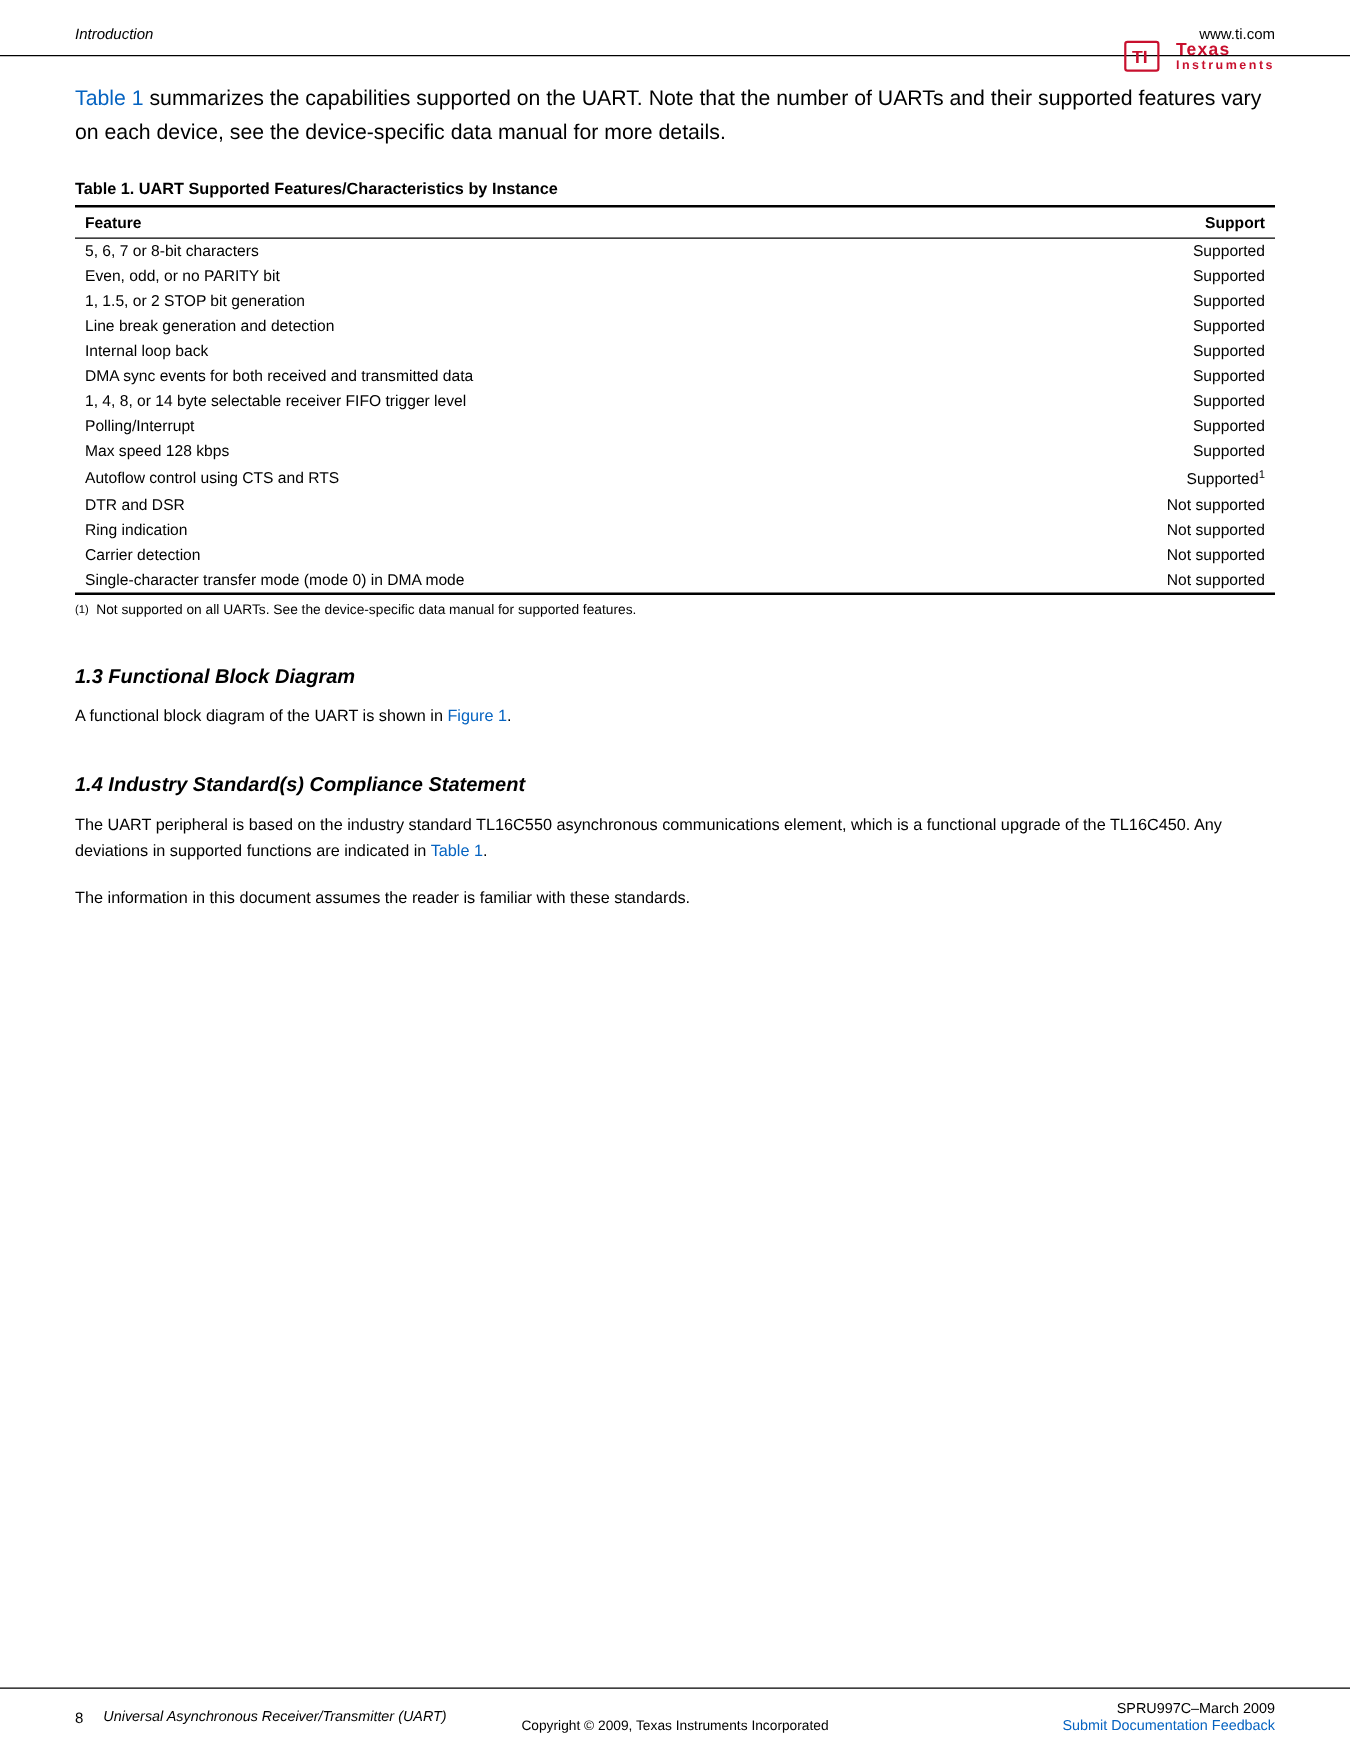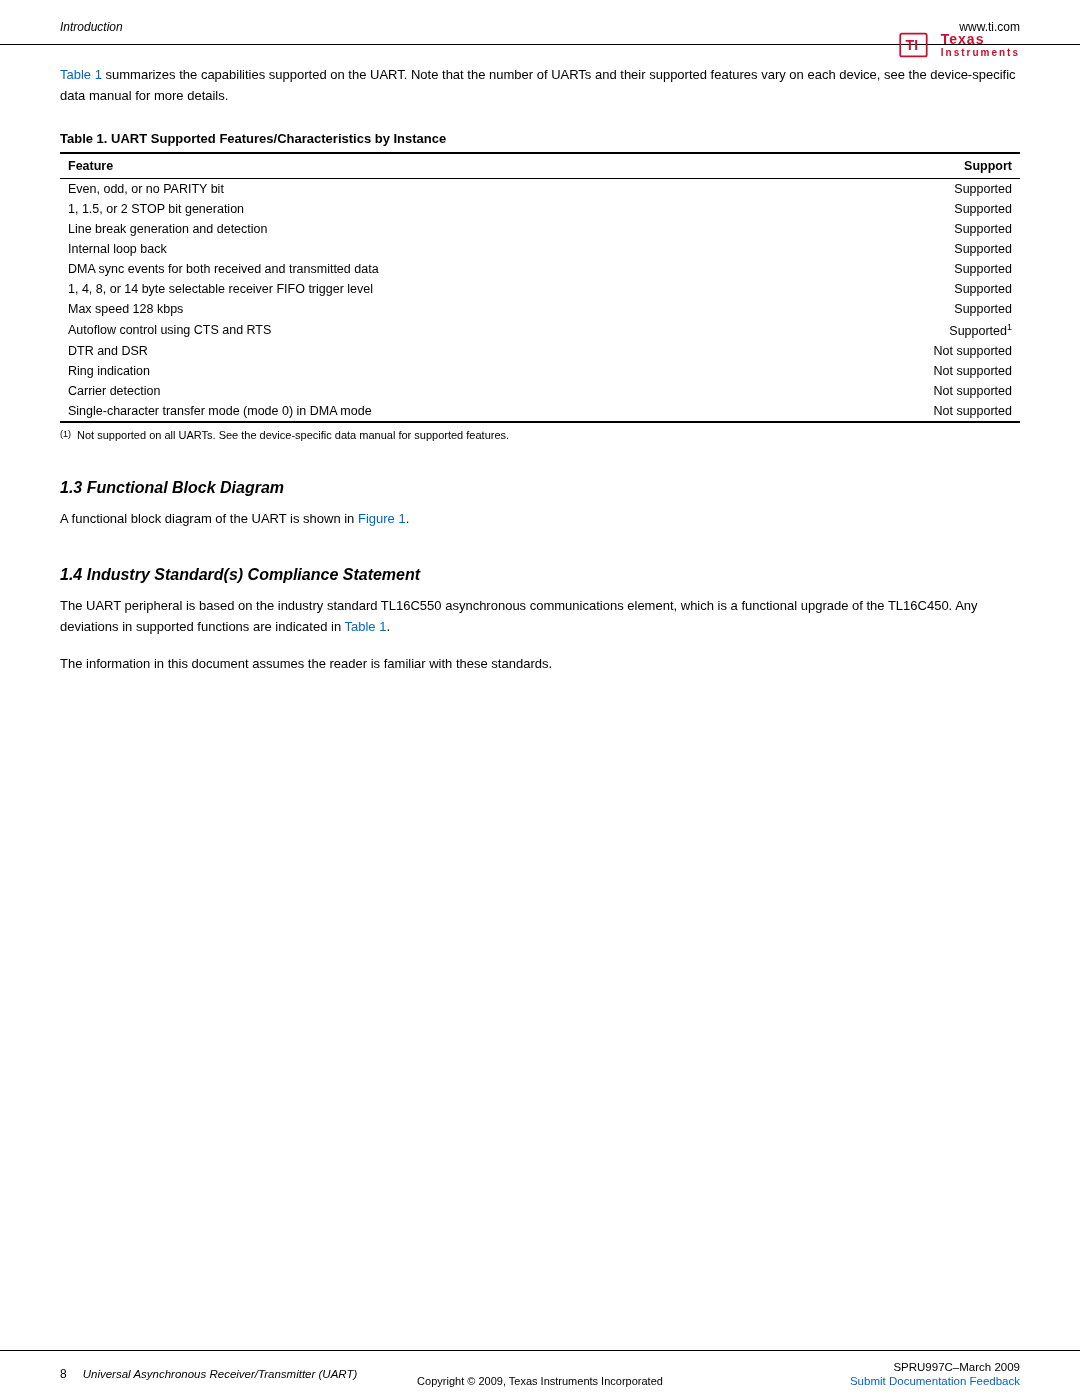--- a/index.html
+++ b/index.html
@@ -80,21 +80,21 @@
       color: #c8102e;
       letter-spacing: 2px;
     }
 
     
     .content {
       padding: 20px 60px 20px 60px;
     }
 
     .intro-paragraph {
-      font-size: 13px;
+      font-size: 17px;
       line-height: 1.6;
       margin-bottom: 24px;
     }
 
     .intro-paragraph a,
     .link {
       color: #0563c1;
       text-decoration: none;
     }
 
@@ -258,20 +258,24 @@
     <p class="table-title">Table 1. UART Supported Features/Characteristics by Instance</p>
 
     <table class="feature-table">
       <thead>
         <tr>
           <th>Feature</th>
           <th class="right-col">Support</th>
         </tr>
       </thead>
       <tbody id="table-body">
+      <tr>
+            <td>5, 6, 7 or 8-bit characters</td>
+            <td class="right-col">Supported</td>
+          </tr>
           <tr>
             <td>Even, odd, or no PARITY bit</td>
             <td class="right-col">Supported</td>
           </tr>
           <tr>
             <td>1, 1.5, or 2 STOP bit generation</td>
             <td class="right-col">Supported</td>
           </tr>
           <tr>
             <td>Line break generation and detection</td>
@@ -280,20 +284,24 @@
           <tr>
             <td>Internal loop back</td>
             <td class="right-col">Supported</td>
           </tr>
           <tr>
             <td>DMA sync events for both received and transmitted data</td>
             <td class="right-col">Supported</td>
           </tr>
           <tr>
             <td>1, 4, 8, or 14 byte selectable receiver FIFO trigger level</td>
+            <td class="right-col">Supported</td>
+          </tr>
+          <tr>
+            <td>Polling/Interrupt</td>
             <td class="right-col">Supported</td>
           </tr>
           <tr>
             <td>Max speed 128 kbps</td>
             <td class="right-col">Supported</td>
           </tr>
           <tr>
             <td>Autoflow control using CTS and RTS</td>
             <td class="right-col">Supported<sup class="superscript">1</sup></td>
           </tr>

